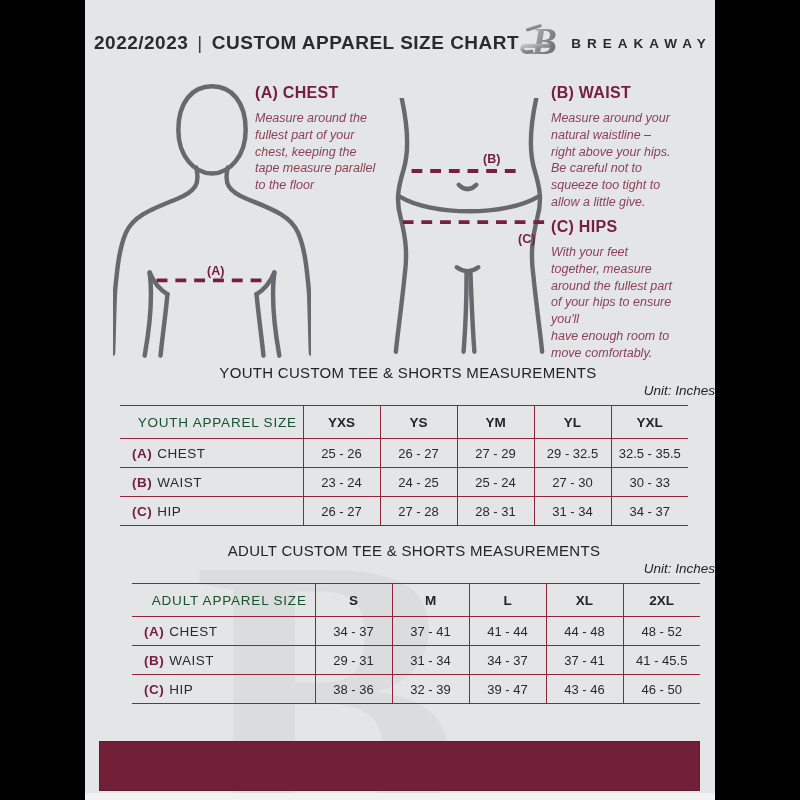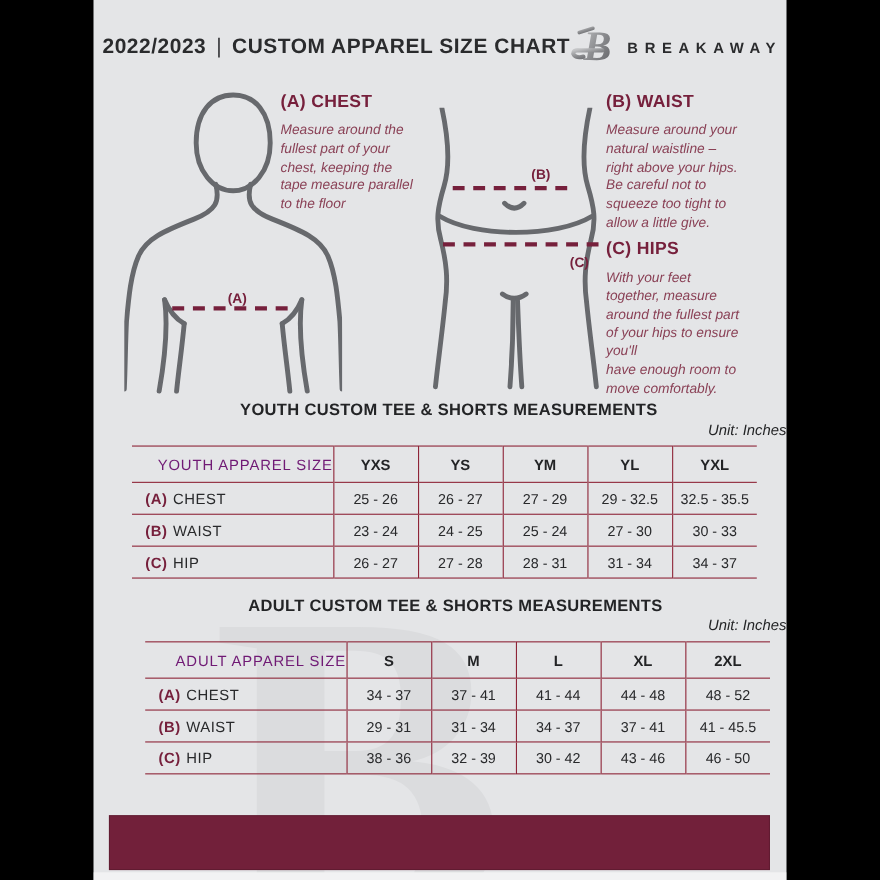--- a/index.html
+++ b/index.html
@@ -15,21 +15,21 @@
   html,body{width:800px;height:800px;background:#000;overflow:hidden;
     font-family:"Liberation Sans",sans-serif;}
   .stage{position:relative;width:800px;height:800px;background:#000;}
   .page{position:absolute;left:85px;top:0;width:630px;height:800px;
     background:var(--page-bg);overflow:hidden;}
   .watermark{position:absolute;left:108px;top:498px;z-index:0;
     font-family:"Liberation Serif",serif;font-weight:700;font-size:400px;
     line-height:1;color:#dbdcde;user-select:none;}
   
   .header{position:relative;z-index:1;display:flex;align-items:center;
-    justify-content:center;padding:22px 24px 0 28px;height:64px;}
+    justify-content:space-between;padding:22px 24px 0 9px;height:64px;}
   .header-title{font-size:19px;font-weight:700;letter-spacing:.5px;
     color:var(--text-dark);white-space:nowrap;}
   .header-title .divider{font-weight:400;padding:0 9px;color:#3a3b3d;}
   .brand{display:flex;align-items:center;gap:10px;}
   .brand-name{font-size:13.5px;font-weight:700;letter-spacing:6px;
     color:var(--text-dark);}
   
   .guide{position:relative;z-index:1;height:300px;}
   .fig{position:absolute;}
   .fig svg{display:block;}
@@ -37,33 +37,33 @@
     color:var(--accent);}
   .sect{position:absolute;}
   .sect h3{font-size:16px;font-weight:700;color:var(--accent);
     letter-spacing:.3px;margin-bottom:8px;}
   .sect p{font-size:12.5px;font-style:italic;line-height:1.34;
     color:var(--accent-soft);white-space:pre-line;}
   .sect-chest{left:170px;top:20px;width:150px;}
   .sect-waist{left:466px;top:20px;width:160px;}
   .sect-hips{left:466px;top:154px;width:160px;}
   
-  .tbl-title{text-align:center;font-weight:700;font-size:15px;
+  .tbl-title{text-align:center;font-weight:400;font-size:15px;
     color:#232426;letter-spacing:.3px;position:relative;z-index:1;margin-left:16px;}
   .tbl-unit{text-align:right;font-style:italic;font-size:13.5px;
     color:#232426;margin:2px 0 7px;position:relative;z-index:1;}
   .size-table{position:relative;z-index:1;margin-left:35px;width:568px;
     border-collapse:collapse;table-layout:fixed;
     border-bottom:1.5px solid var(--table-border);}
   .size-table tr{border-top:1.5px solid var(--table-border);}
   .size-table th+th,.size-table td+td{border-left:1.5px solid var(--table-border);}
   .size-table th{height:33px;font-size:13.5px;font-weight:700;
     color:#232426;text-align:center;}
-  .size-table th.lbl{font-weight:400;text-align:right;padding-left:12px;
-    letter-spacing:.8px;color:#701a75;}
+  .size-table th.lbl{font-weight:400;text-align:center;padding-left:12px;
+    letter-spacing:.8px;color:#14532d;}
   .size-table td{height:29px;font-size:13px;color:#28292b;text-align:center;}
   .size-table td.lbl{text-align:left;padding-left:12px;font-size:13.5px;
     letter-spacing:.5px;color:#28292b;}
   .pfx{color:var(--accent);font-weight:700;margin-right:5px;}
   .adult-block{margin-top:16px;padding-left:12px;}
   
   .footer-bar{position:absolute;left:14px;top:741px;width:601px;height:50px;
     background:var(--footer);border:1px solid rgba(0,0,0,.14);z-index:2;}
   .bottom-edge{position:absolute;left:0;top:793px;width:630px;height:7px;
     background:#f2f2f3;z-index:2;}
@@ -251,21 +251,21 @@
             <td>29 - 31</td>
             <td>31 - 34</td>
             <td>34 - 37</td>
             <td>37 - 41</td>
             <td>41 - 45.5</td>
           </tr>
           <tr>
             <td class="lbl"><span class="pfx">(C)</span><span>HIP</span></td>
             <td>38 - 36</td>
             <td>32 - 39</td>
-            <td>30 - 42</td>
+            <td>39 - 47</td>
             <td>43 - 46</td>
             <td>46 - 50</td>
           </tr>
         </tbody>
       </table>
     </div>
 
     <div class="footer-bar"></div>
     <div class="bottom-edge"></div>
   </div>

